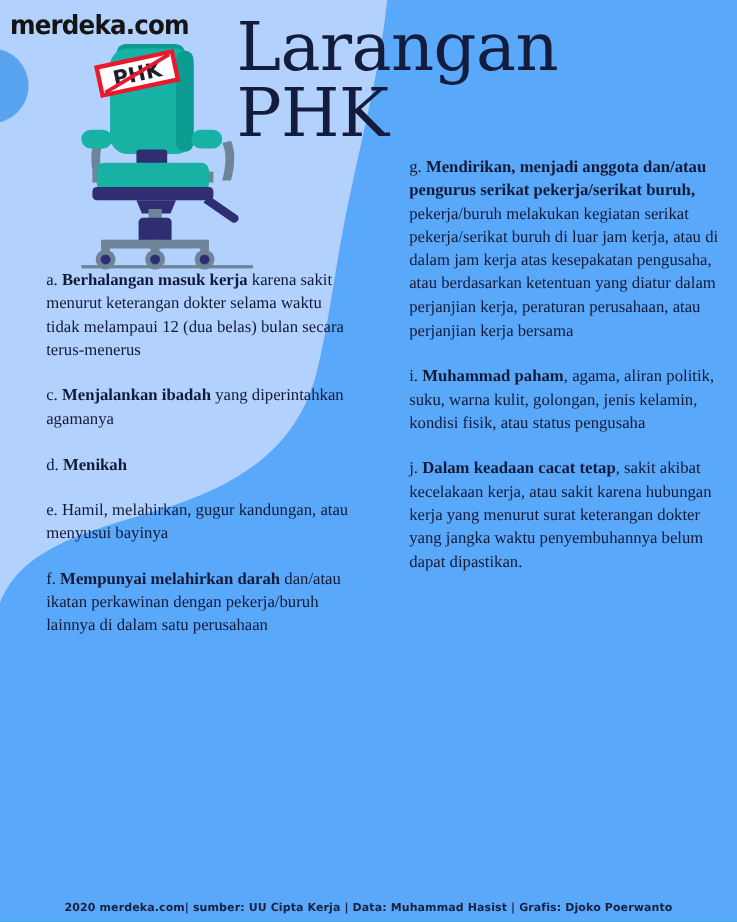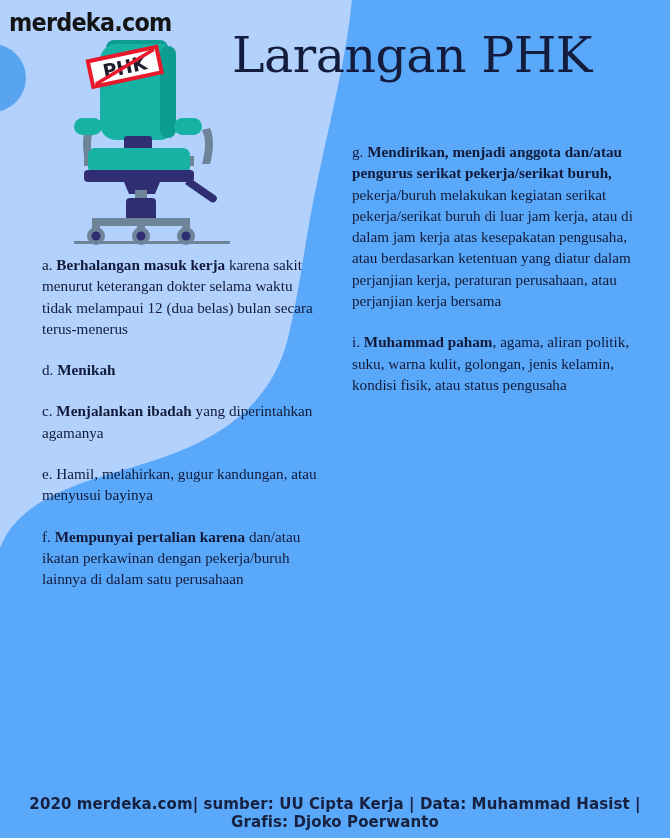--- a/index.html
+++ b/index.html
@@ -37,71 +37,70 @@
     font-size: 24px;
     letter-spacing: -0.8px;
     color: #141414;
     transform: scaleX(0.93);
     transform-origin: left center;
     z-index: 6;
   }
 
   .title {
     position: absolute;
-    left: 232px;
+    left: 215px;
     top: 14px;
     width: 430px;
     font-family: "DejaVu Serif", "Liberation Serif", serif;
     font-weight: 400;
-    font-size: 49px;
+    font-size: 61px;
     line-height: 60px;
     letter-spacing: -0.5px;
     color: #131c3d;
     z-index: 6;
-    margin-top: 12px;
   }
   .title .tline { display: block; }
 
   
   .chair {
     position: absolute;
     left: 62px;
     top: 32px;
     width: 180px;
     height: 218px;
     z-index: 5;
   }
 
   
   .col {
     position: absolute;
     z-index: 6;
     color: #111a38;
   }
-  .col-left  { left: 42px;  top: 254px; width: 280px; }
-  .col-right { left: 352px; top: 141px; width: 285px; }
+  .col-left  { left: 42px;  top: 244px; width: 280px; }
+  .col-right { left: 372px; top: 141px; width: 285px; }
 
   .item {
     font-size: 15.2px;
     line-height: 21.3px;
     margin-bottom: 20px;
     text-align: left;
   }
   .item:last-child { margin-bottom: 0; }
   .item b { font-weight: 700; }
 
   
   .footer {
     position: absolute;
     left: 0;
     bottom: 7px;
     width: 670px;
     text-align: center;
     font-family: "DejaVu Sans", sans-serif;
-    font-size: 15px;
+    font-size: 10px;
     font-weight: 700;
     letter-spacing: 0.1px;
     color: #17203f;
     z-index: 6;
   }
 </style>
 </head>
 <body>
 
 <div id="poster">
@@ -178,43 +177,47 @@
       </g>
     </svg>
   </div>
 
   <div class="col col-left">
     <p class="item">
       <span>a.</span>
       <b>Berhalangan masuk kerja</b><span> karena sakit menurut keterangan dokter selama waktu tidak melampaui 12 (dua belas) bulan secara terus-menerus</span>
     </p>
     <p class="item">
+      <span>c.</span>
+      <b>Menjalankan ibadah</b><span> yang diperintahkan agamanya</span>
+    </p>
+    <p class="item">
       <span>d.</span>
       <b>Menikah</b><span></span>
     </p>
     <p class="item">
-      <span>c.</span>
-      <b>Menjalankan ibadah</b><span> yang diperintahkan agamanya</span>
-    </p>
-    <p class="item">
       <span>e.</span>
       <b></b><span> Hamil, melahirkan, gugur kandungan, atau menyusui bayinya</span>
     </p>
     <p class="item">
       <span>f.</span>
-      <b>Mempunyai pertalian karena</b><span> dan/atau ikatan perkawinan dengan pekerja/buruh lainnya di dalam satu perusahaan</span>
+      <b>Mempunyai melahirkan darah</b><span> dan/atau ikatan perkawinan dengan pekerja/buruh lainnya di dalam satu perusahaan</span>
     </p>
   </div>
 
   <div class="col col-right">
     <p class="item">
       <span>g.</span>
       <b>Mendirikan, menjadi anggota dan/atau pengurus serikat pekerja/serikat buruh,</b><span> pekerja/buruh melakukan kegiatan serikat pekerja/serikat buruh di luar jam kerja, atau di dalam jam kerja atas kesepakatan pengusaha, atau berdasarkan ketentuan yang diatur dalam perjanjian kerja, peraturan perusahaan, atau perjanjian kerja bersama</span>
     </p>
     <p class="item">
       <span>i.</span>
       <b>Muhammad paham</b><span>, agama, aliran politik, suku, warna kulit, golongan, jenis kelamin, kondisi fisik, atau status pengusaha</span>
     </p>
+    <p class="item">
+      <span>j.</span>
+      <b>Dalam keadaan cacat tetap</b><span>, sakit akibat kecelakaan kerja, atau sakit karena hubungan kerja yang menurut surat keterangan dokter yang jangka waktu penyembuhannya belum dapat dipastikan.</span>
+    </p>
   </div>
 
   <div class="footer">2020 merdeka.com| sumber: UU Cipta Kerja | Data: Muhammad Hasist | Grafis: Djoko Poerwanto</div>
 
 </div>
 
 </body></html>

